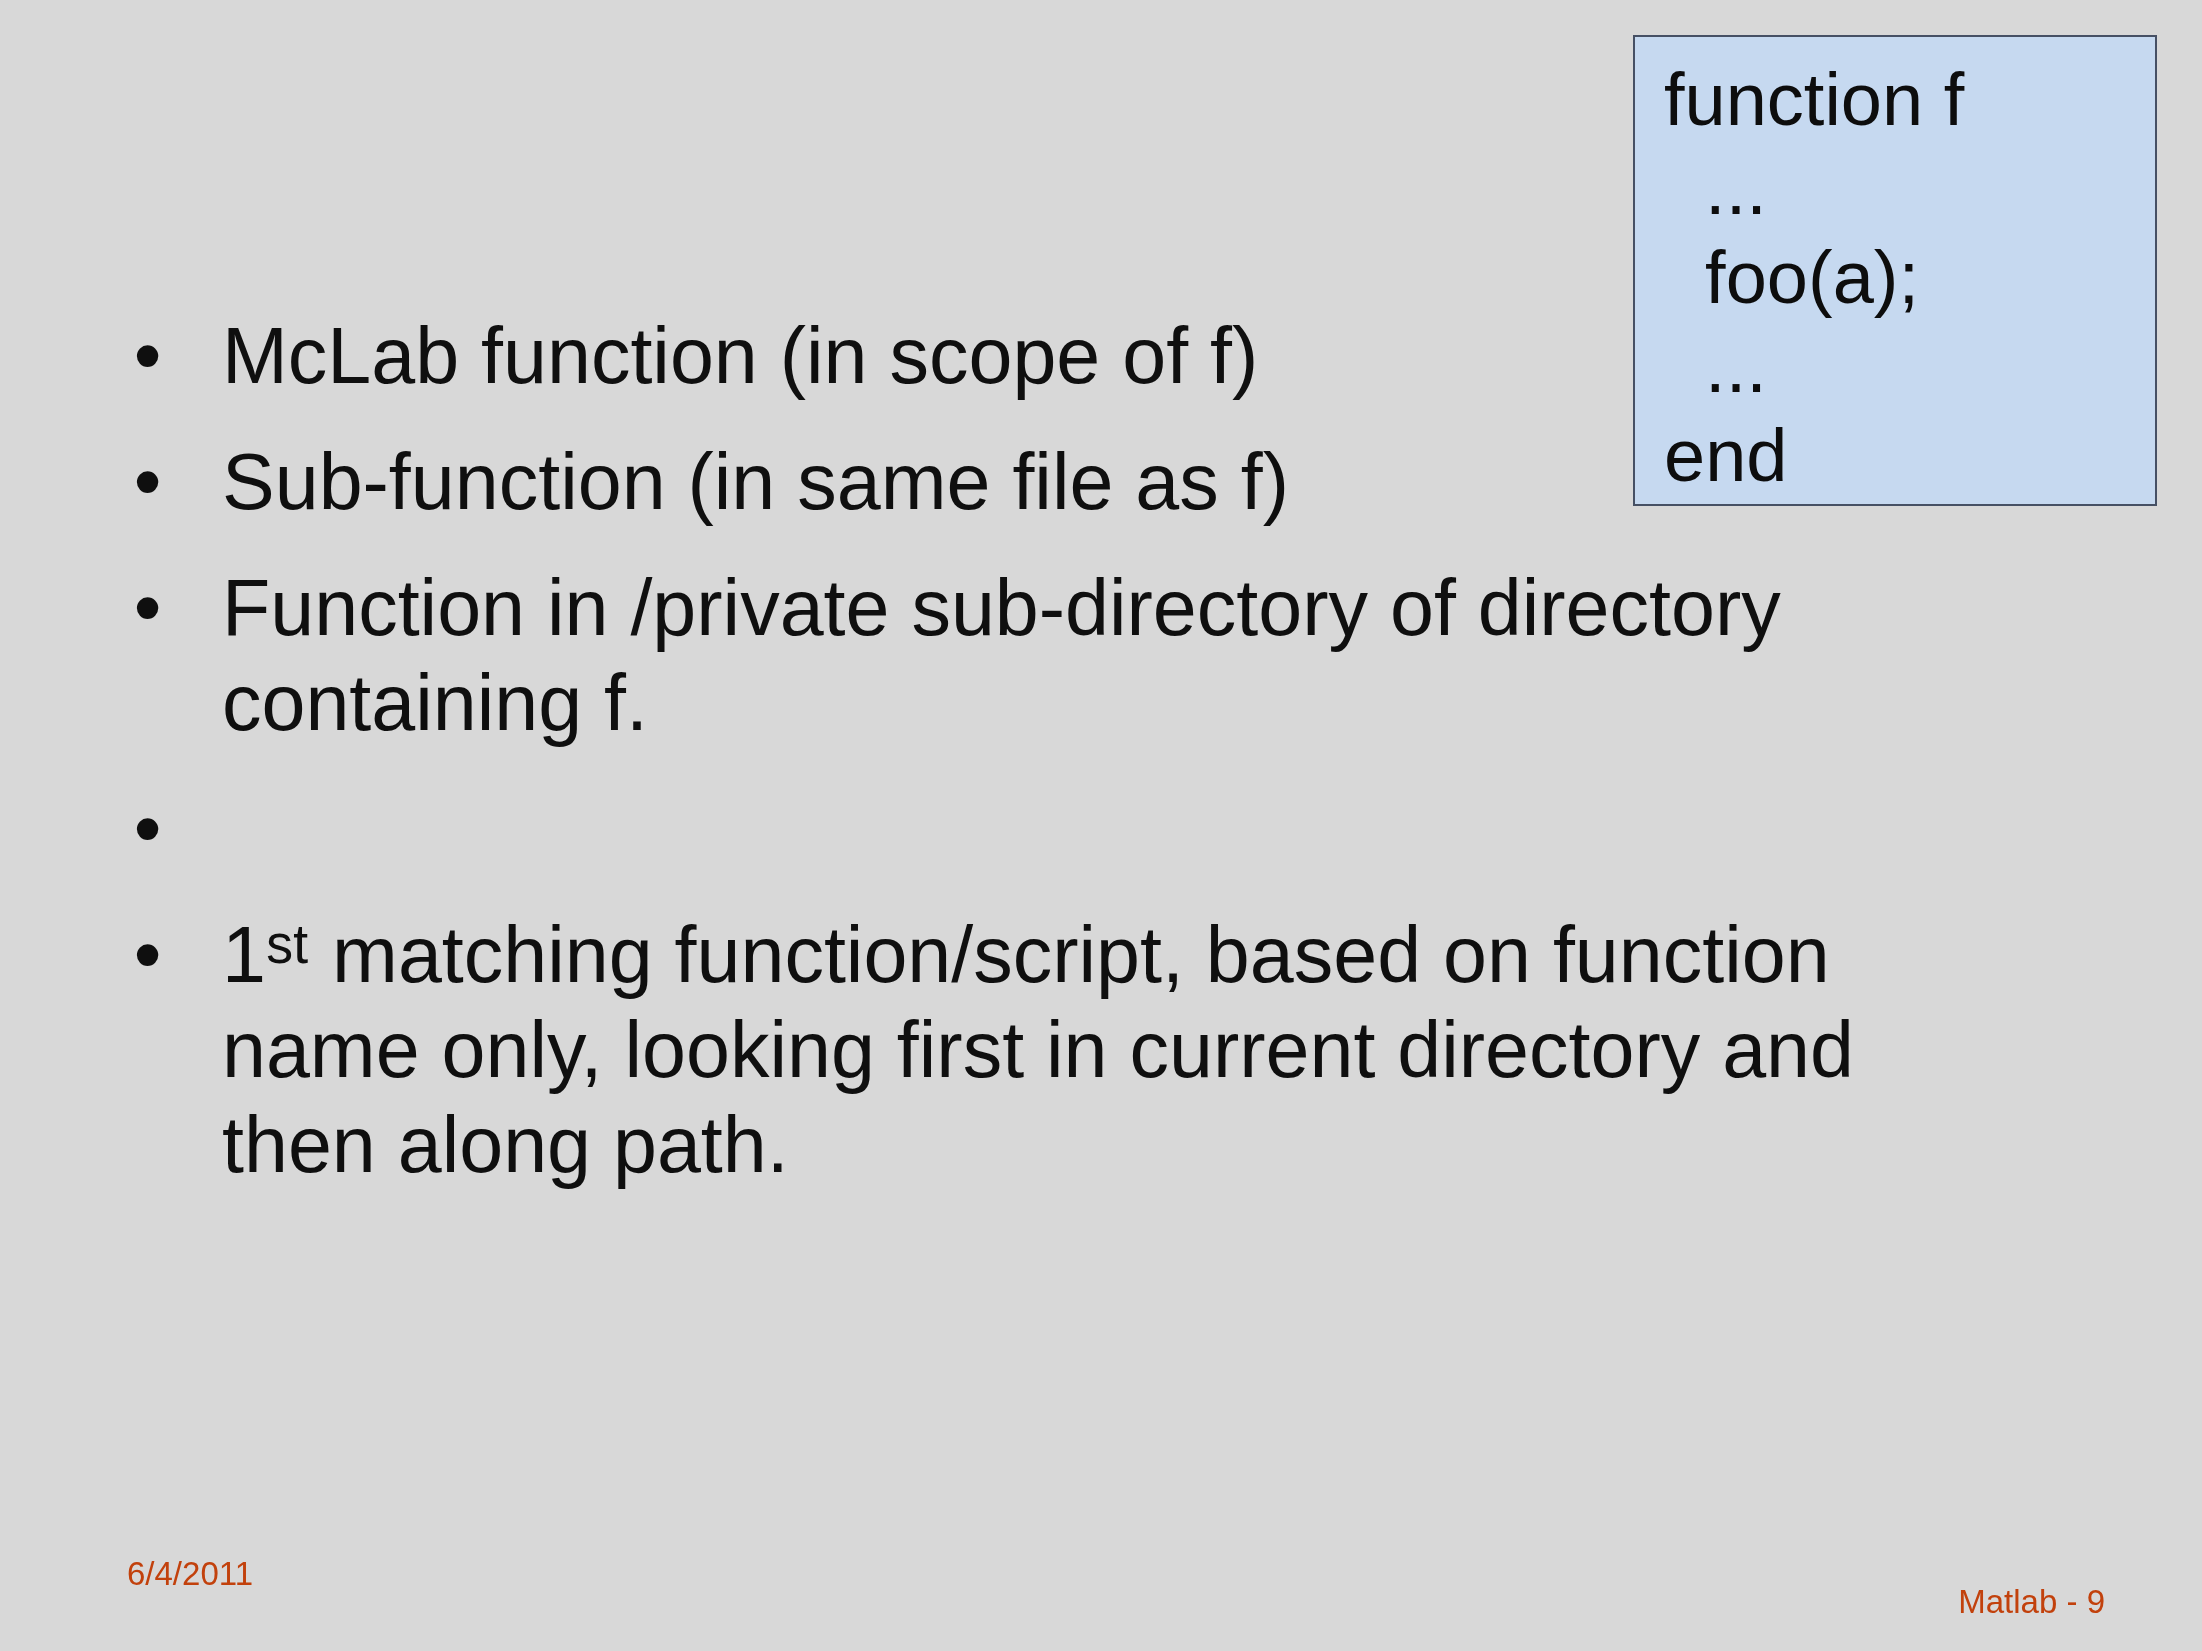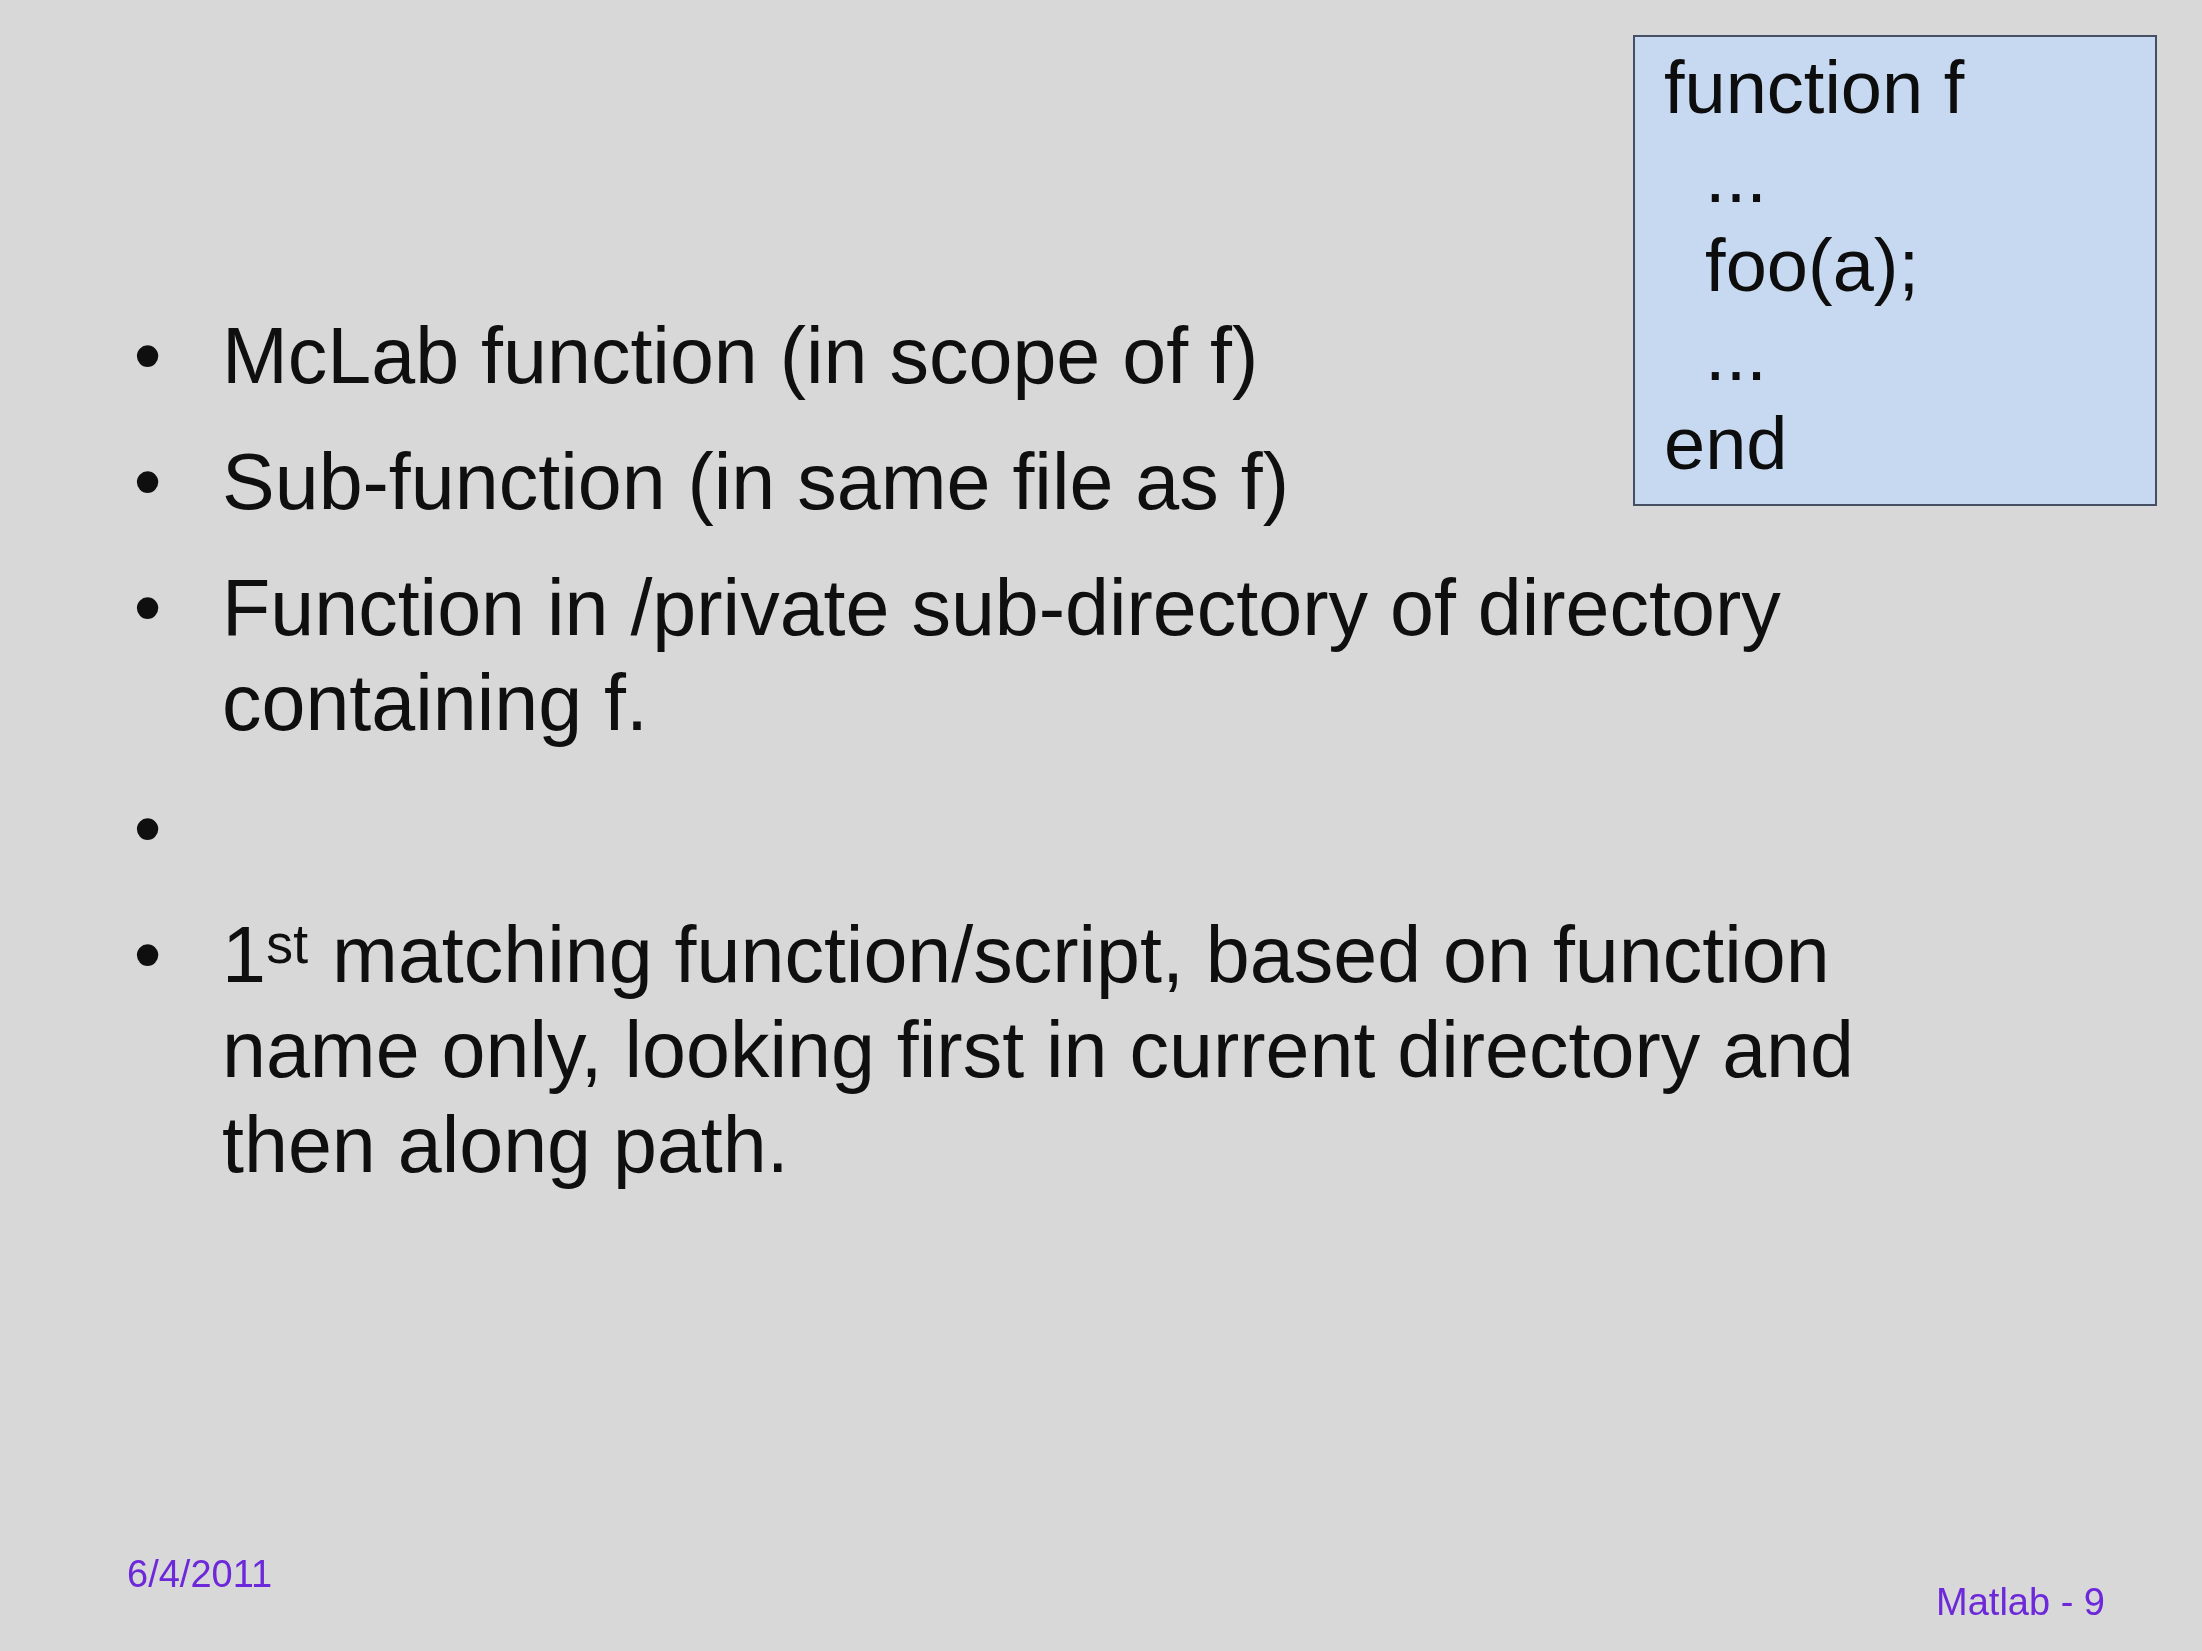--- a/index.html
+++ b/index.html
@@ -37,21 +37,21 @@
     top: 35px;
     width: 524px;
     height: 471px;
     box-sizing: border-box;
     background: #c6d9f0;
     border: 2.6px solid #465064;
     color: #0d0d0d;
     font-size: 74px;
     line-height: 89px;
     white-space: pre;
-    padding: 6px 0 0 29px;
+    padding: 18px 0 0 29px;
   }
   .bullets {
     position: absolute;
     left: 120px;
     top: 308px;
     width: 2039px;
     margin: 0;
     padding: 0;
     list-style: none;
   }
@@ -71,23 +71,23 @@
     font-size: 79px;
     line-height: 95px;
     white-space: pre;
   }
   .footer {
     position: absolute;
     left: 0;
     top: 1554px;
     width: 100%;
     height: 52px;
-    font-size: 38px;
+    font-size: 33px;
     line-height: 40px;
-    color: #6d28d9;
+    color: #c2410c;
     text-decoration: underline;
   }
   .footer .date { position: absolute; left: 127px; white-space: pre; }
   .footer .credits {
     position: absolute;
     left: 50%;
     transform: translateX(calc(-50% - 47px));
     white-space: pre;
   }
   .footer .pageno { position: absolute; right: 98px; white-space: pre; margin-top: 28px; }

